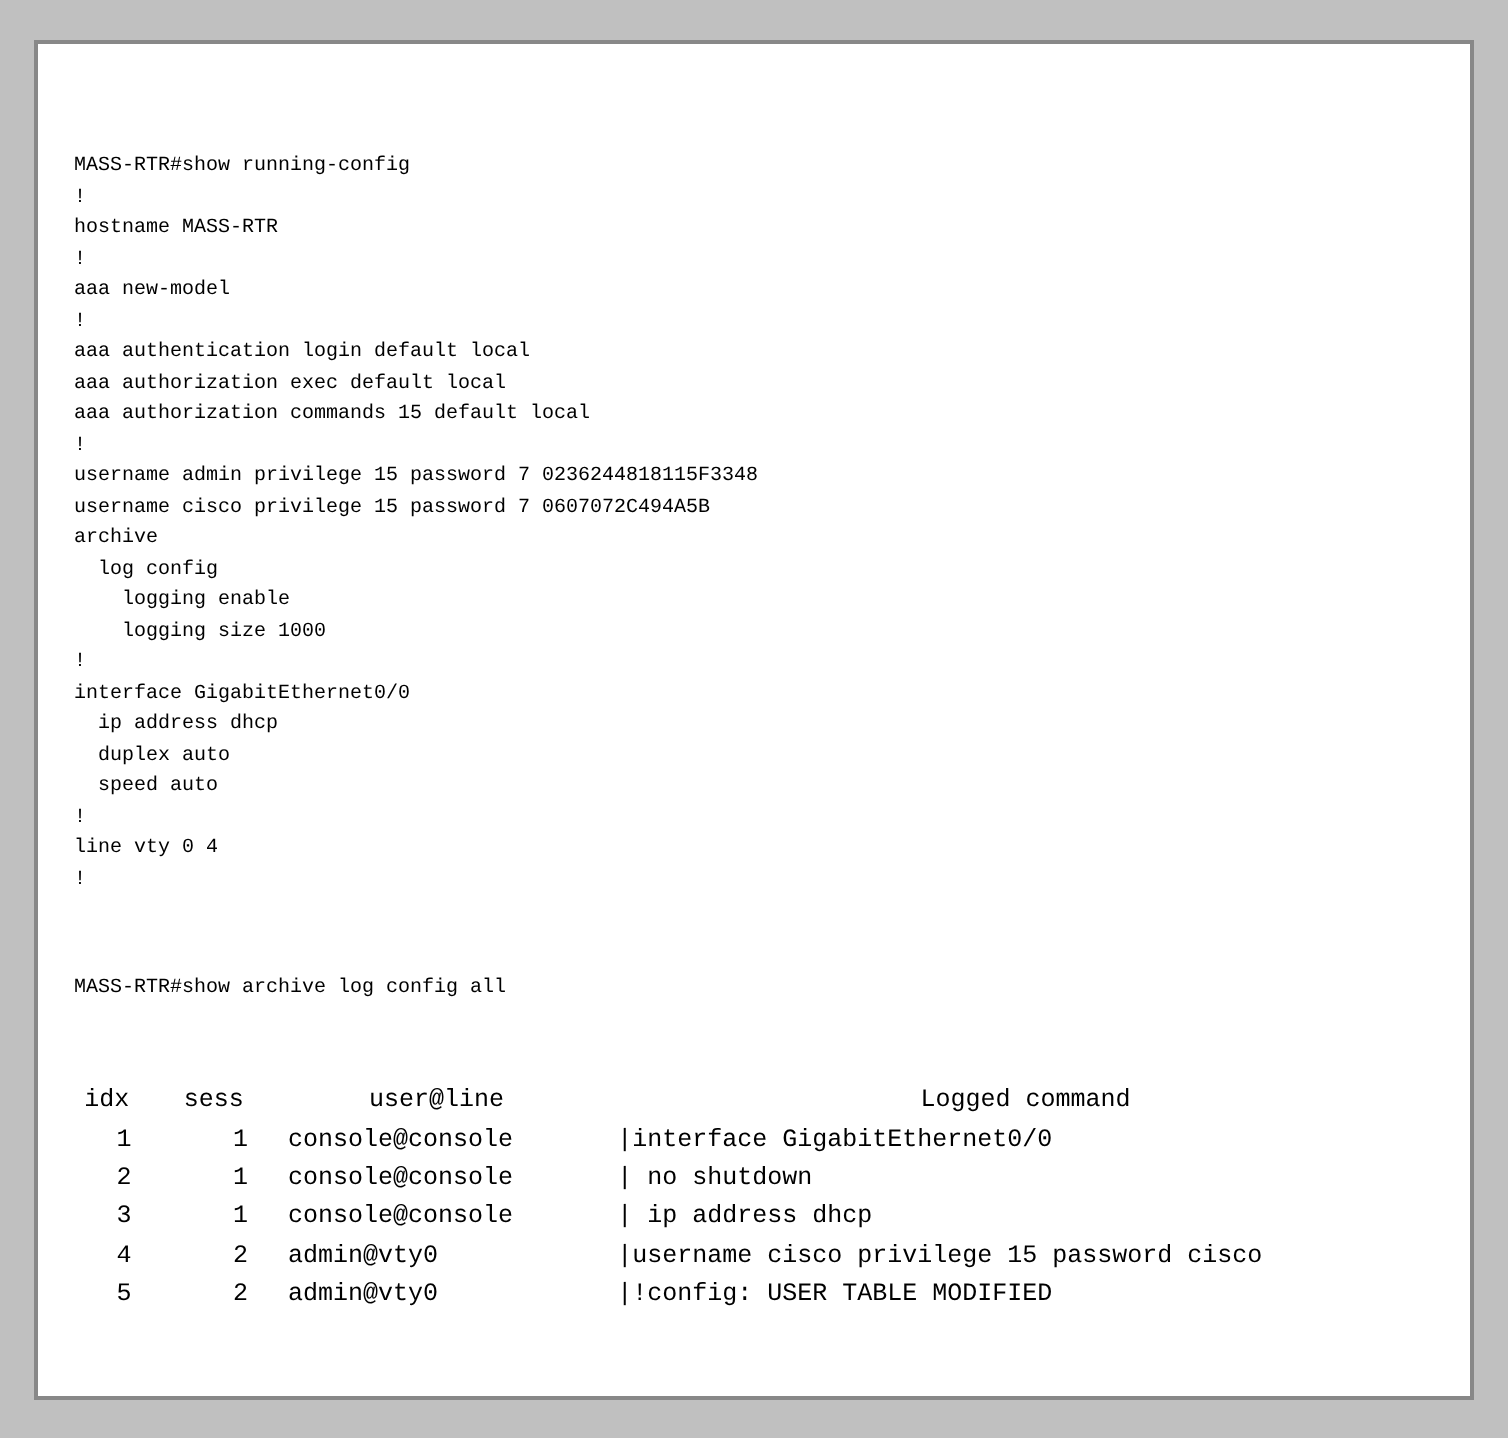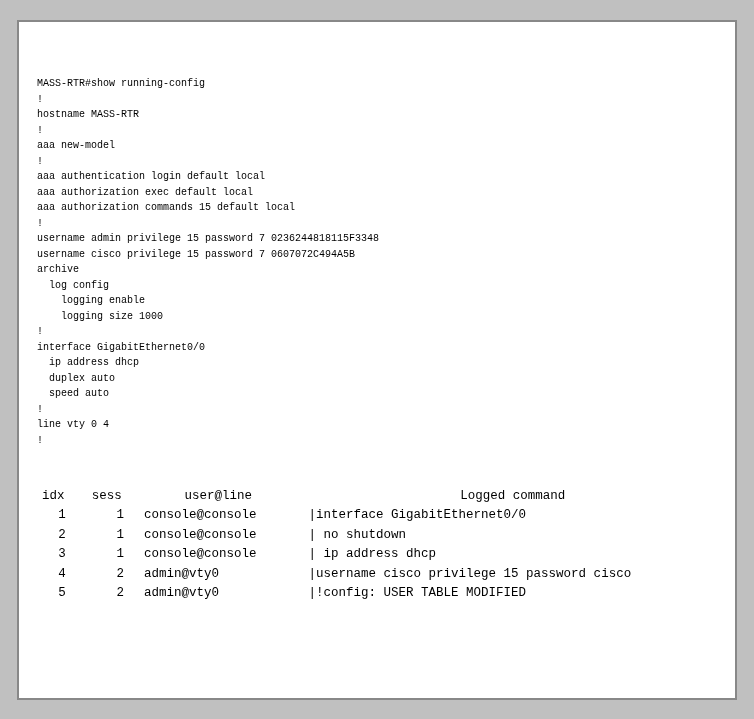--- a/index.html
+++ b/index.html
@@ -78,14 +78,16 @@
     logging size 1000
 !
 interface GigabitEthernet0/0
   ip address dhcp
   duplex auto
   speed auto
 !
 line vty 0 4
 !
 </div>
+  <div class="section-block" id="archive-cmd">MASS-RTR#show archive log config all
+</div>
   <table class="log-table" id="log-table"><thead><tr><th style="padding-right: 16px; min-width: 30px;">idx</th><th style="padding-right: 16px; min-width: 30px;">sess</th><th style="padding-right: 16px; min-width: 130px;">user@line</th><th style="padding-right: 0px; min-width: auto;">Logged command</th></tr></thead><tbody><tr><td style="padding-right: 20px; min-width: 30px; text-align: right;">1</td><td style="padding-right: 20px; min-width: 30px; text-align: right;">1</td><td style="padding-right: 16px; min-width: 130px; text-align: left;">console@console</td><td style="padding-right: 0px; min-width: auto; text-align: left;">|interface GigabitEthernet0/0</td></tr><tr><td style="padding-right: 20px; min-width: 30px; text-align: right;">2</td><td style="padding-right: 20px; min-width: 30px; text-align: right;">1</td><td style="padding-right: 16px; min-width: 130px; text-align: left;">console@console</td><td style="padding-right: 0px; min-width: auto; text-align: left;">| no shutdown</td></tr><tr><td style="padding-right: 20px; min-width: 30px; text-align: right;">3</td><td style="padding-right: 20px; min-width: 30px; text-align: right;">1</td><td style="padding-right: 16px; min-width: 130px; text-align: left;">console@console</td><td style="padding-right: 0px; min-width: auto; text-align: left;">| ip address dhcp</td></tr><tr><td style="padding-right: 20px; min-width: 30px; text-align: right;">4</td><td style="padding-right: 20px; min-width: 30px; text-align: right;">2</td><td style="padding-right: 16px; min-width: 130px; text-align: left;">admin@vty0</td><td style="padding-right: 0px; min-width: auto; text-align: left;">|username cisco privilege 15 password cisco</td></tr><tr><td style="padding-right: 20px; min-width: 30px; text-align: right;">5</td><td style="padding-right: 20px; min-width: 30px; text-align: right;">2</td><td style="padding-right: 16px; min-width: 130px; text-align: left;">admin@vty0</td><td style="padding-right: 0px; min-width: auto; text-align: left;">|!config: USER TABLE MODIFIED</td></tr></tbody></table>
 </div>
 
 </body></html>

